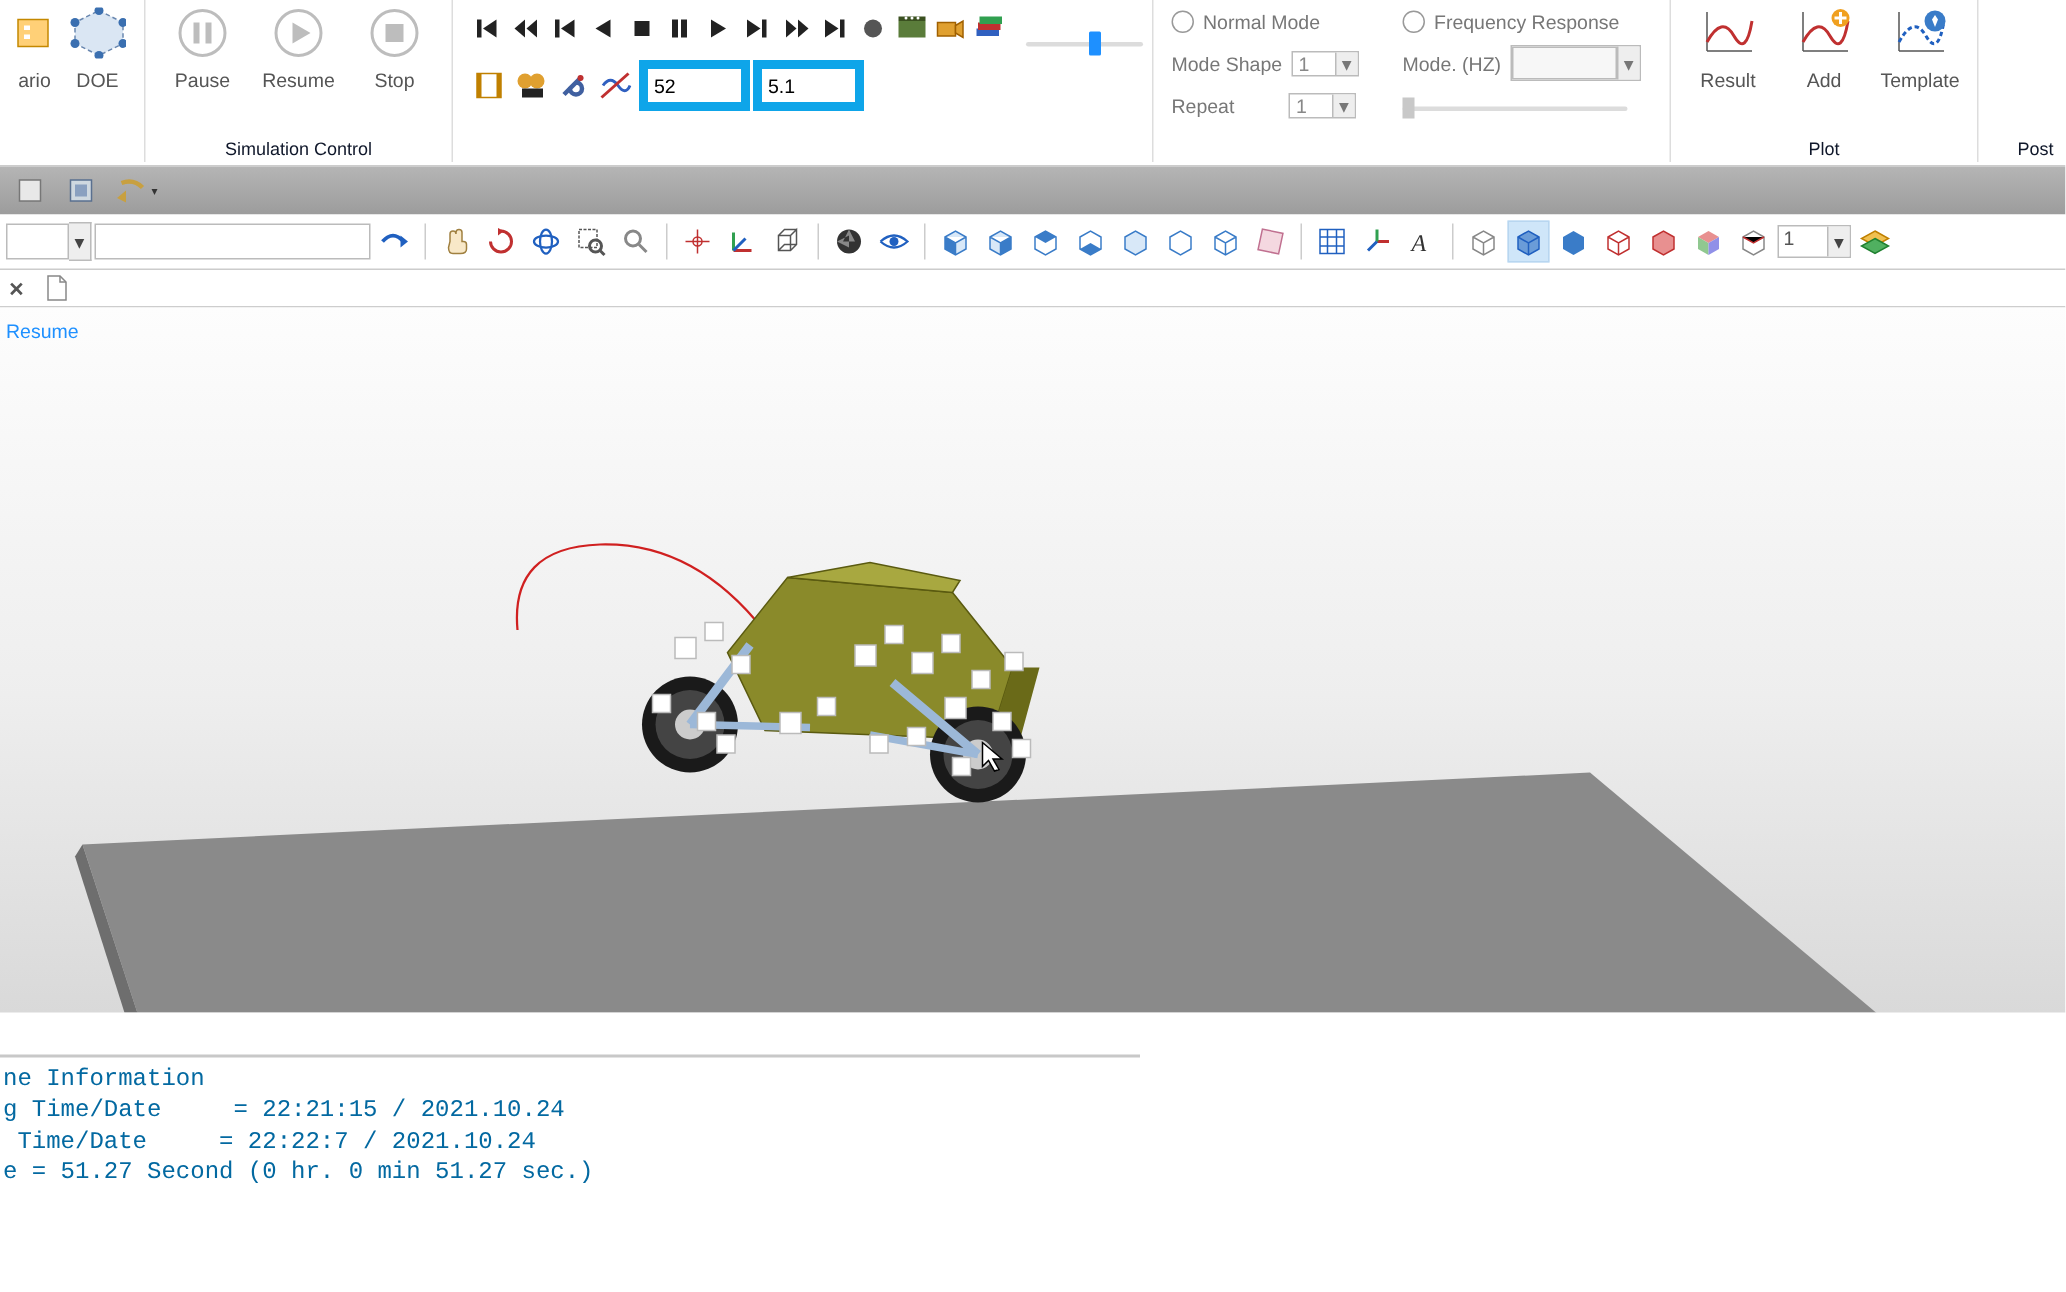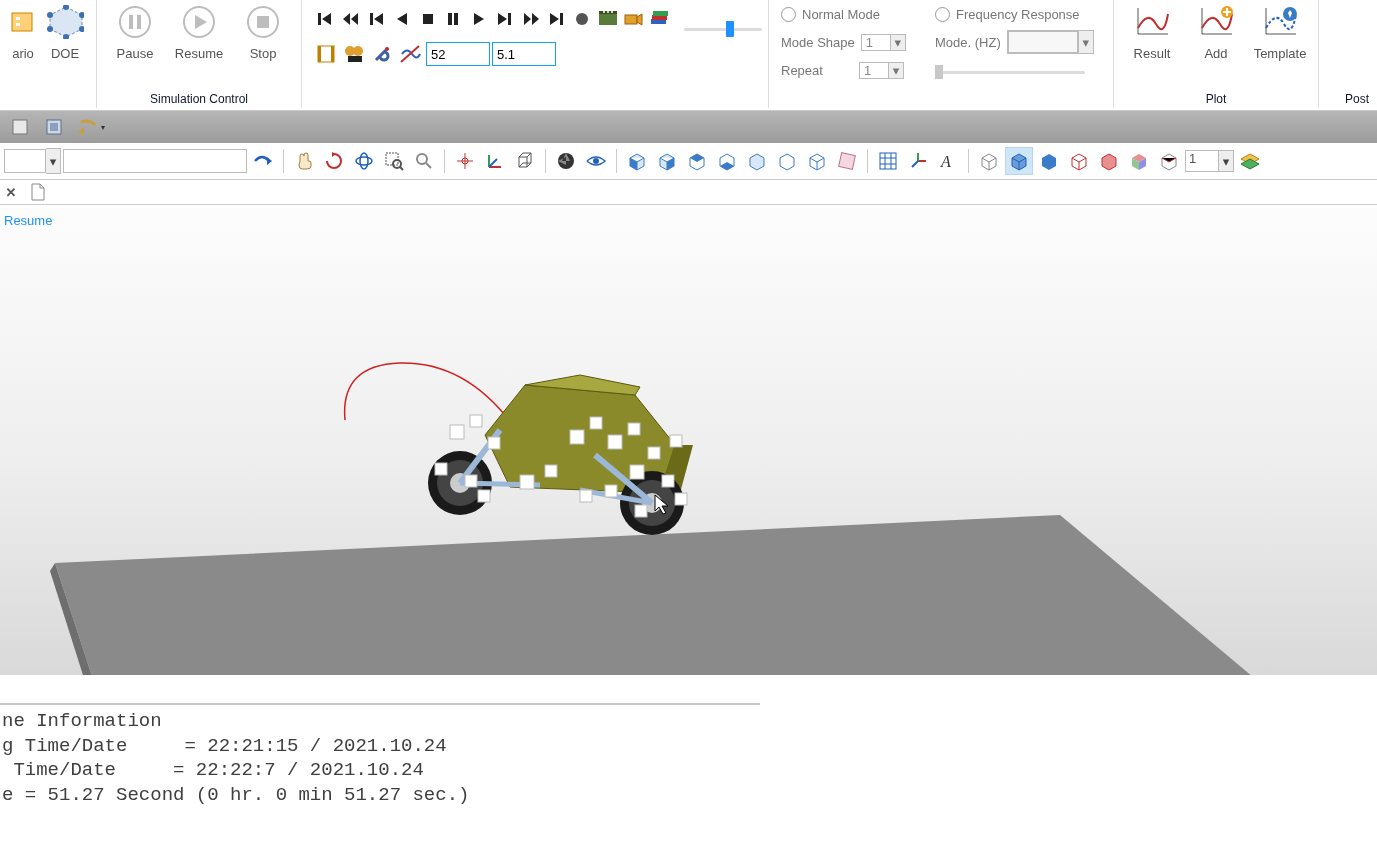--- a/index.html
+++ b/index.html
@@ -7,21 +7,21 @@
   .group{display:flex;flex-direction:column;align-items:center;justify-content:space-between;height:108px;border-right:1px solid #ddd;padding:0 6px;position:relative}
   .group-buttons{display:flex;align-items:flex-start;gap:0;height:80px}
   .group-label{font-size:12px;color:#0f172a;width:100%;text-align:center;padding-bottom:2px}
   .big-btn{display:flex;flex-direction:column;align-items:center;justify-content:flex-start;width:64px;padding-top:4px;cursor:pointer}
   .big-btn .lbl{margin-top:6px;text-align:center;color:#555}
   .big-icon{width:38px;height:36px;display:flex;align-items:center;justify-content:center}
   .anim-top{display:flex;gap:0px;height:38px;align-items:center}
   .trans-btn{width:26px;height:26px;display:flex;align-items:center;justify-content:center;color:#222;cursor:pointer;border:1px solid transparent}
   .anim-wrap{display:flex;flex-direction:column;gap:2px;padding:0 4px;width:360px}
   .anim-bottom{display:flex;gap:0px;align-items:center}
-  .num-input{width:54px;height:22px;border:1px solid #0ea5e9;padding:0 4px;font-size:13px;margin-left:2px}
+  .num-input{width:54px;height:22px;border:6px solid #0ea5e9;padding:0 4px;font-size:13px;margin-left:2px}
   .slider-wrap{display:flex;align-items:center;margin-left:8px;margin-top:28px}
   .slider-track{width:78px;height:3px;background:#dcdcdc;position:relative;border-radius:2px}
   .slider-thumb{position:absolute;width:8px;height:16px;background:#1e90ff;top:-7px;border-radius:1px}
   .eigen-wrap{display:flex;flex-direction:column;gap:4px;padding:2px 6px;font-size:13px;color:#777}
   .eigen-row{display:flex;align-items:center;gap:6px;height:24px}
   .radio{width:13px;height:13px;border:1px solid #999;border-radius:50%;background:#fff}
   .small-select{display:flex;border:1px solid #bbb}
   .small-select .val{min-width:20px;padding:0 4px;text-align:left;color:#888}
   .small-select .dd{width:14px;background:#eee;border-left:1px solid #bbb;display:flex;align-items:center;justify-content:center;cursor:pointer}
   .freq-input{width:68px;height:20px;border:1px solid #bbb;background:#f7f7f7}
@@ -31,21 +31,21 @@
   .toolbar2{height:36px;background:#fff;border-bottom:1px solid #ccc;display:flex;align-items:center;padding:0 4px;gap:2px}
   .tb-sep{width:1px;height:24px;background:#ccc;margin:0 4px}
   .tb-btn{width:26px;height:26px;display:flex;align-items:center;justify-content:center;cursor:pointer;border:1px solid transparent}
   .tb-btn.active{border:1px solid #b8d6f0;background:#cfe6f9}
   .tabrow{height:24px;background:#fff;border-bottom:1px solid #cdcdcd;display:flex;align-items:center}
   .close-x{width:18px;height:18px;display:flex;align-items:center;justify-content:center;font-weight:bold;color:#555;cursor:pointer;margin-left:2px}
   .newdoc{width:24px;height:22px;display:flex;align-items:center;justify-content:center;margin-left:6px;cursor:pointer}
   .viewport{height:470px;background:linear-gradient(#fdfdfd 0%,#eeeeee 55%,#d9d9d9 100%);position:relative;overflow:hidden}
   .unit-label{position:absolute;left:4px;top:8px;font-size:13px;color:#1e90ff;font-family:Arial}
   .console-sep{height:2px;background:#c8c8c8;margin-top:28px;width:760px}
-  .console{font-family:Consolas,"Courier New",monospace;font-size:19px;color:#404040;padding:4px 2px;line-height:1.3;white-space:pre}
+  .console{font-family:Consolas,"Courier New",monospace;font-size:16px;color:#0369a1;padding:4px 2px;line-height:1.3;white-space:pre}
   svg{display:block}
   .dd-combo{display:flex;align-items:center}
   .dd-combo .box{width:40px;height:22px;border:1px solid #bbb;background:#fff}
   .dd-combo .arr{width:14px;height:24px;border:1px solid #bbb;border-left:none;background:#eee;display:flex;align-items:center;justify-content:center}
   .wide-text{width:182px;height:22px;border:1px solid #bbb;background:#fff}
   .spin-input{display:flex;border:1px solid #bbb;height:20px}
   .spin-input .sv{width:26px;padding:0 3px;color:#555}
   .spin-input .sb{width:14px;background:#eee;border-left:1px solid #bbb;display:flex;align-items:center;justify-content:center}
 </style>
 </head>

